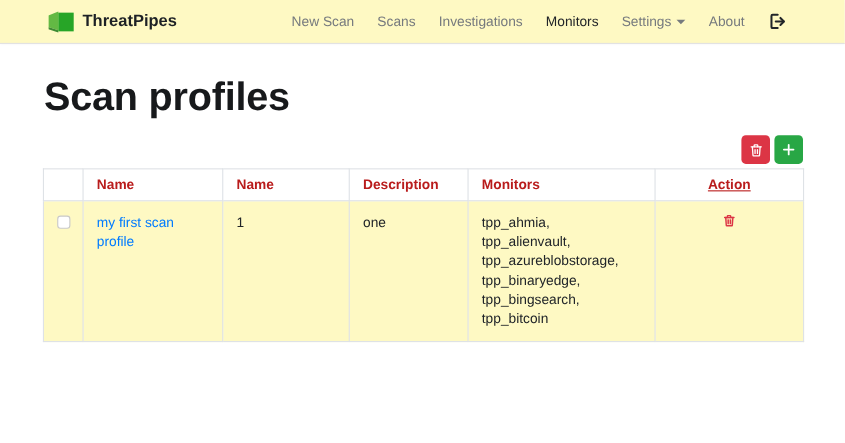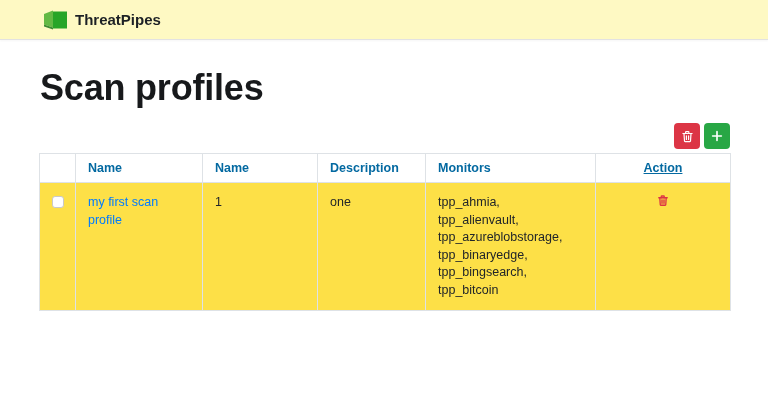--- a/index.html
+++ b/index.html
@@ -70,28 +70,28 @@
     border-collapse: collapse;
     font-size: 12.5px;
     table-layout: fixed;
   }
   .profiles th, .profiles td {
     border: 1px solid #dee2e6;
     text-align: left;
     vertical-align: top;
   }
   .profiles th {
-    font-weight: bold; color: #0369a1;
+    font-weight: bold; color: #b91c1c;
     padding: 7px 12px;
     background: #fff;
   }
   .profiles th.center, .profiles td.center { text-align: center; text-decoration: underline; }
   .profiles td {
     padding: 11px 12px;
-    background: #fde047;
+    background: #fef9c3;
     line-height: 1.4;
   }
   .row-link { color: #007bff; text-decoration: none; cursor: pointer; }
   .checkbox {
     appearance: none; -webkit-appearance: none;
     width: 12px; height: 12px; margin: 2px 0 0 0;
     border: 1px solid #c9c9c9; border-radius: 3px;
     background: #fff; cursor: pointer; display: inline-block;
   }
   .row-trash { cursor: pointer; display: inline-block; }
@@ -101,20 +101,35 @@
 
 <nav class="navbar">
   <a class="brand">
     <svg class="brand-logo" viewBox="0 0 24 22">
       <polygon points="0,5 9,1.5 9,18.5 0,15.5" fill="#63b944"></polygon>
       <polygon points="0,15.5 9,18.5 9,20.5 0,17.5" fill="#3d8a33"></polygon>
       <rect x="9" y="2.5" width="14" height="17" fill="#27a527"></rect>
     </svg>
     <span>ThreatPipes</span>
   </a>
+  <div class="nav-links">
+    <a class="nav-link">New Scan</a>
+    <a class="nav-link">Scans</a>
+    <a class="nav-link">Investigations</a>
+    <a class="nav-link active">Monitors</a>
+    <a class="nav-link"><span>Settings</span><span class="caret"></span></a>
+    <a class="nav-link">About</a>
+    <button class="logout-btn">
+      <svg width="18" height="17" viewBox="0 0 24 24" fill="none" stroke="#212529" stroke-width="2.6" stroke-linecap="round" stroke-linejoin="round">
+        <path d="M12 3.5 H5.5 a1.5 1.5 0 0 0 -1.5 1.5 v14 a1.5 1.5 0 0 0 1.5 1.5 H12"></path>
+        <path d="M9.5 12 h10"></path>
+        <path d="M15.5 7.5 L20 12 l-4.5 4.5"></path>
+      </svg>
+    </button>
+  </div>
 </nav>
 
 <main class="content">
   <h1 class="page-title">Scan profiles</h1>
 
   <div class="toolbar">
     <button class="tool-btn" style="background:#dc3545;">
       <svg width="13" height="13" viewBox="0 0 24 24" fill="none" stroke="#ffffff" stroke-width="2.2" stroke-linecap="round" stroke-linejoin="round">
         <path d="M3.5 6.5 h17"></path>
         <path d="M8.5 6.5 V4 a1 1 0 0 1 1-1 h4 a1 1 0 0 1 1 1 v2.5"></path>

